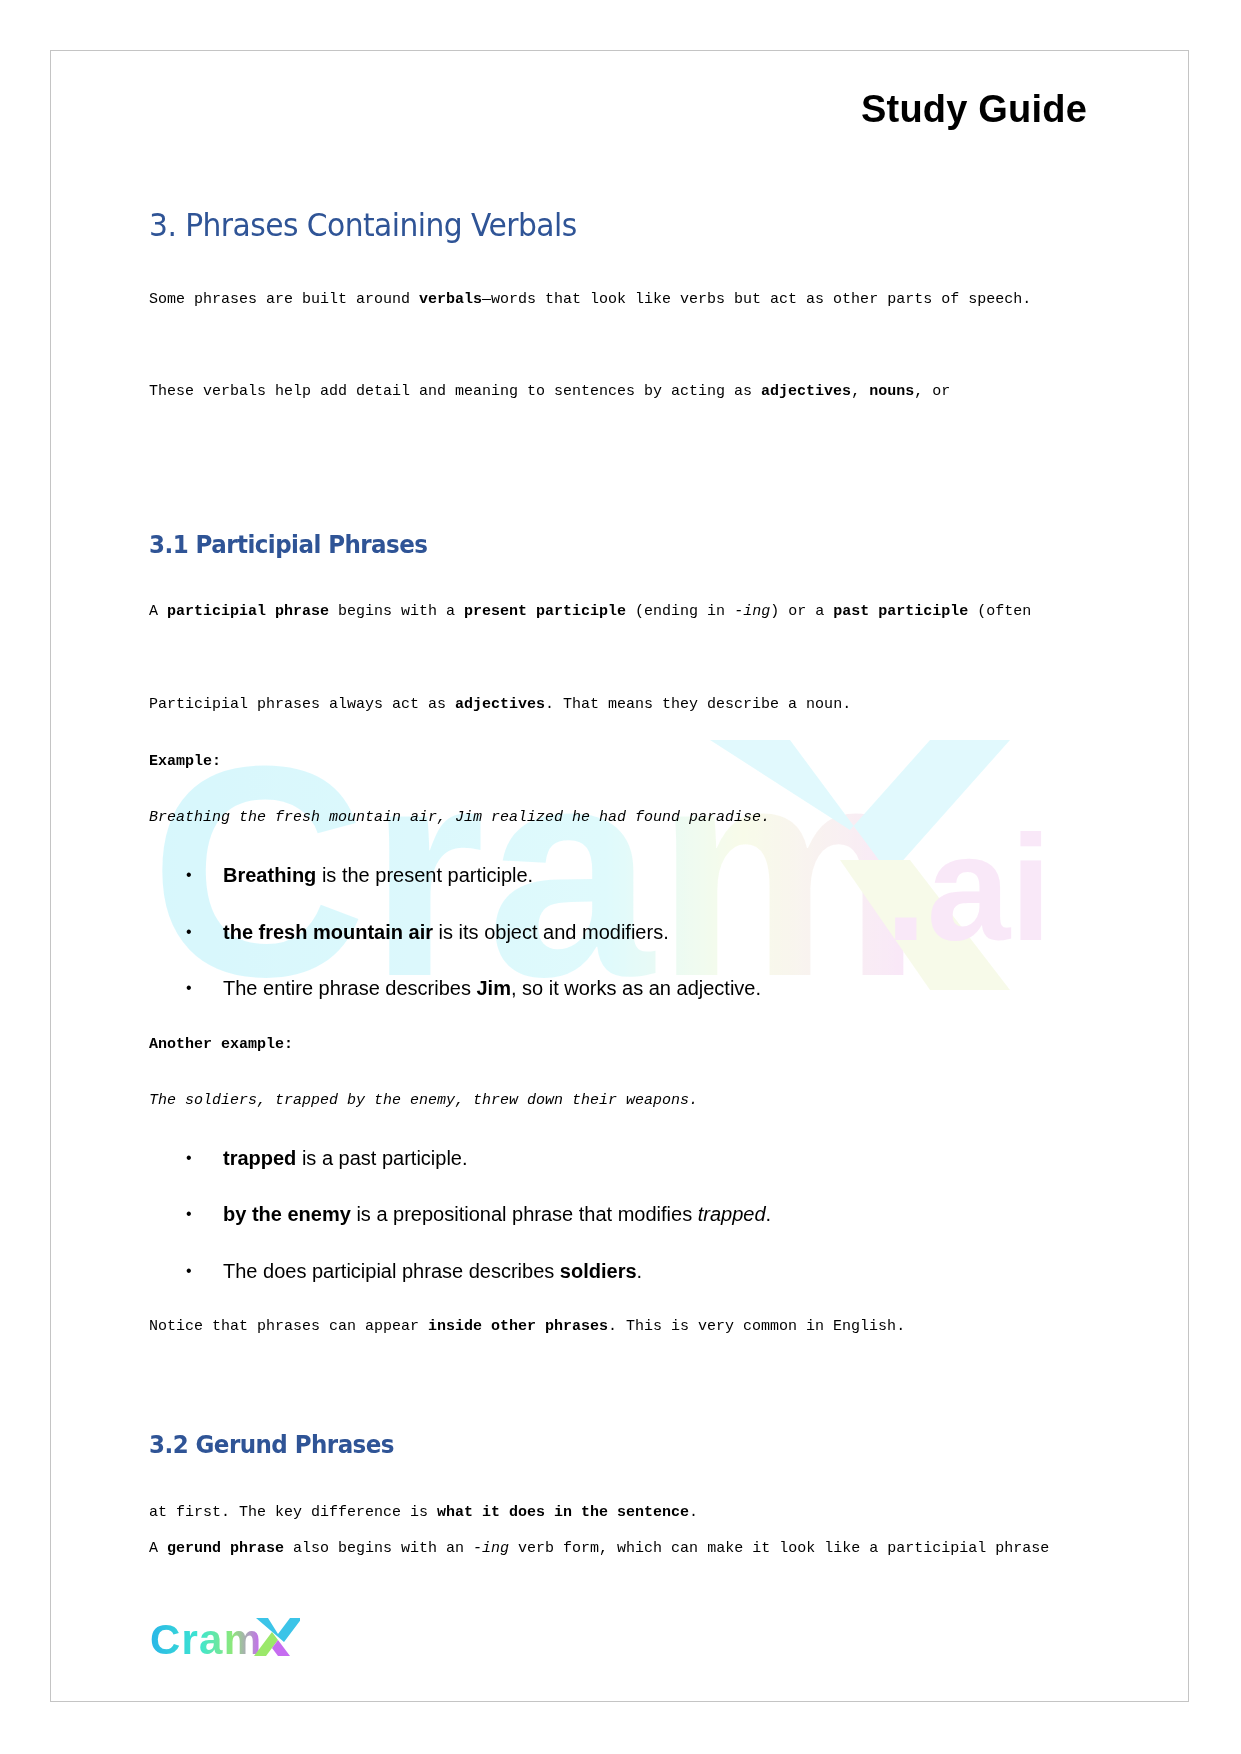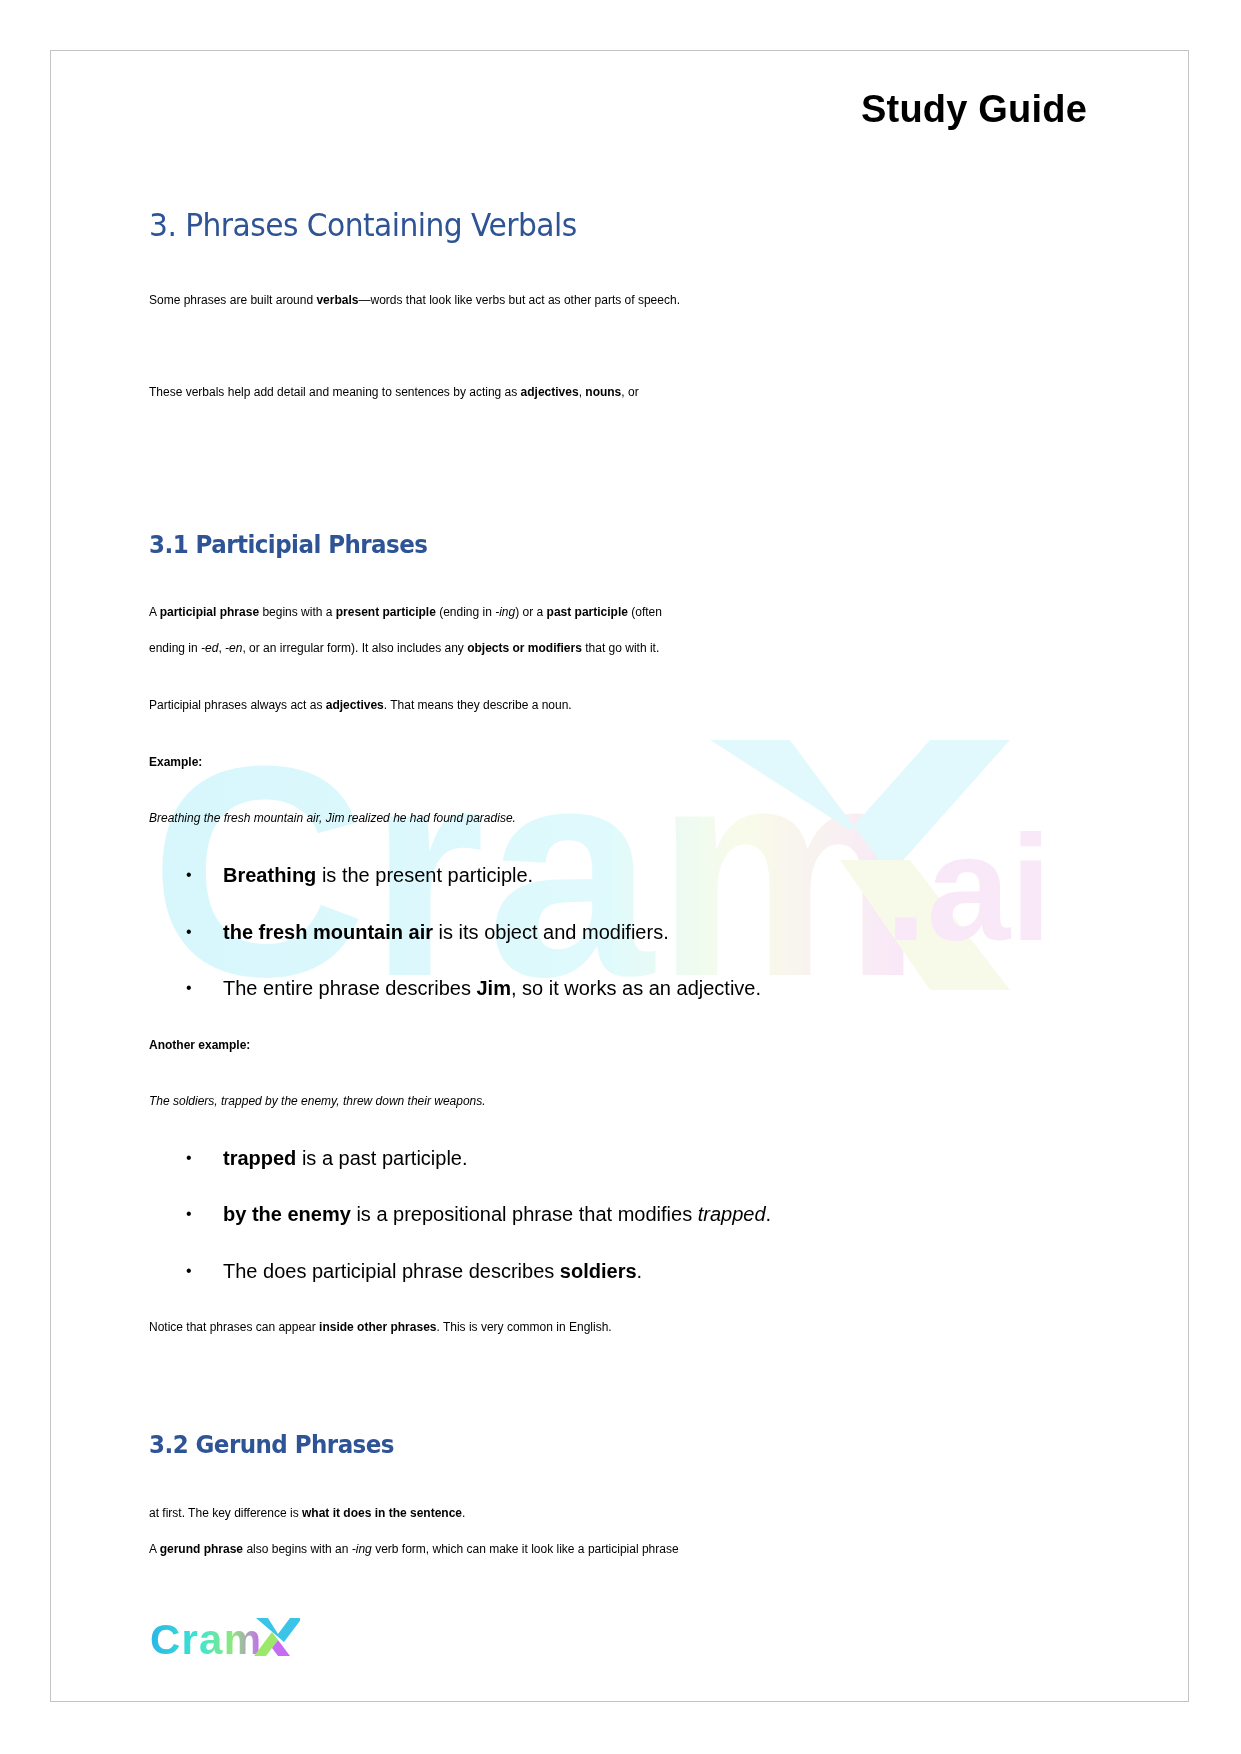--- a/index.html
+++ b/index.html
@@ -1,21 +1,21 @@
 <!DOCTYPE html>
 <html><head>
 <meta charset="utf-8">
 <style>
   html, body { margin: 0; padding: 0; background: #ffffff; }
   body { width: 1241px; height: 1754px; position: relative; overflow: hidden; font-family: "Liberation Sans", sans-serif; color: #000; }
   .page-border { position: absolute; left: 50px; top: 50px; width: 1139px; height: 1652px; border: 1px solid #c4c4c4; box-sizing: border-box; }
   .header-title { position: absolute; right: 154px; top: 88px; font-size: 38px; font-weight: bold; letter-spacing: 0.2px; }
   .h1 { position: absolute; left: 149px; top: 206px; font-size: 32px; color: #2f5496; font-family: "DejaVu Sans", sans-serif; font-weight: normal; letter-spacing: -0.6px; transform: scaleX(0.93); transform-origin: left; }
   .h2 { position: absolute; left: 149px; font-size: 25px; color: #2f5496; font-weight: bold; font-family: "DejaVu Sans", sans-serif; letter-spacing: -0.6px; transform: scaleX(0.92); transform-origin: left; }
-  .p { position: absolute; left: 149px; width: 940px; font-size: 12px; line-height: 36px; }
+  .p { position: absolute; left: 149px; width: 940px; font-size: 15px; line-height: 36px; font-family: Liberation Mono, monospace; }
   .bullet { position: absolute; left: 149px; font-size: 20px; line-height: 36px; width: 940px; }
   .bullet .dot { position: absolute; left: 37px; top: 0; font-size: 16px; }
   .bullet .txt { position: absolute; left: 74px; white-space: nowrap; }
   b { font-weight: bold; }
   i { font-style: italic; }
   .watermark { position: absolute; left: 150px; top: 740px; width: 940px; height: 250px; pointer-events: none; opacity: 0.55; }
   .logo { position: absolute; left: 150px; top: 1612px; }
 </style>
 </head>
 <body>
@@ -45,21 +45,20 @@
   <div><span>Some phrases are built around </span><b>verbals</b><span>—words that look like verbs but act as other parts of speech.</span></div>
 </div>
 <div class="p" style="top:374px">
   <div><span>These verbals help add detail and meaning to sentences by acting as </span><b>adjectives</b><span>, </span><b>nouns</b><span>, or</span></div>
 </div>
 
 <div class="h2" style="top:530px">3.1 Participial Phrases</div>
 
 <div class="p" style="top:594px">
   <div><span>A </span><b>participial phrase</b><span> begins with a </span><b>present participle</b><span> (ending in </span><i>-ing</i><span>) or a </span><b>past participle</b><span> (often</span></div>
-  <div><span>ending in </span><i>-ed</i><span>, </span><i>-en</i><span>, or an irregular form). It also includes any </span><b>objects or modifiers</b><span> that go with it.</span></div>
 </div>
 <div class="p" style="top:687px"><span>Participial phrases always act as </span><b>adjectives</b><span>. That means they describe a noun.</span></div>
 
 <div class="p" style="top:744px; font-weight:bold">Example:</div>
 <div class="p" style="top:800px; font-style:italic">Breathing the fresh mountain air, Jim realized he had found paradise.</div>
 
 <div class="bullet" style="top:857px">
     <span class="dot">•</span>
     <span class="txt"><b>Breathing</b><span> is the present participle.</span></span>
   </div>

